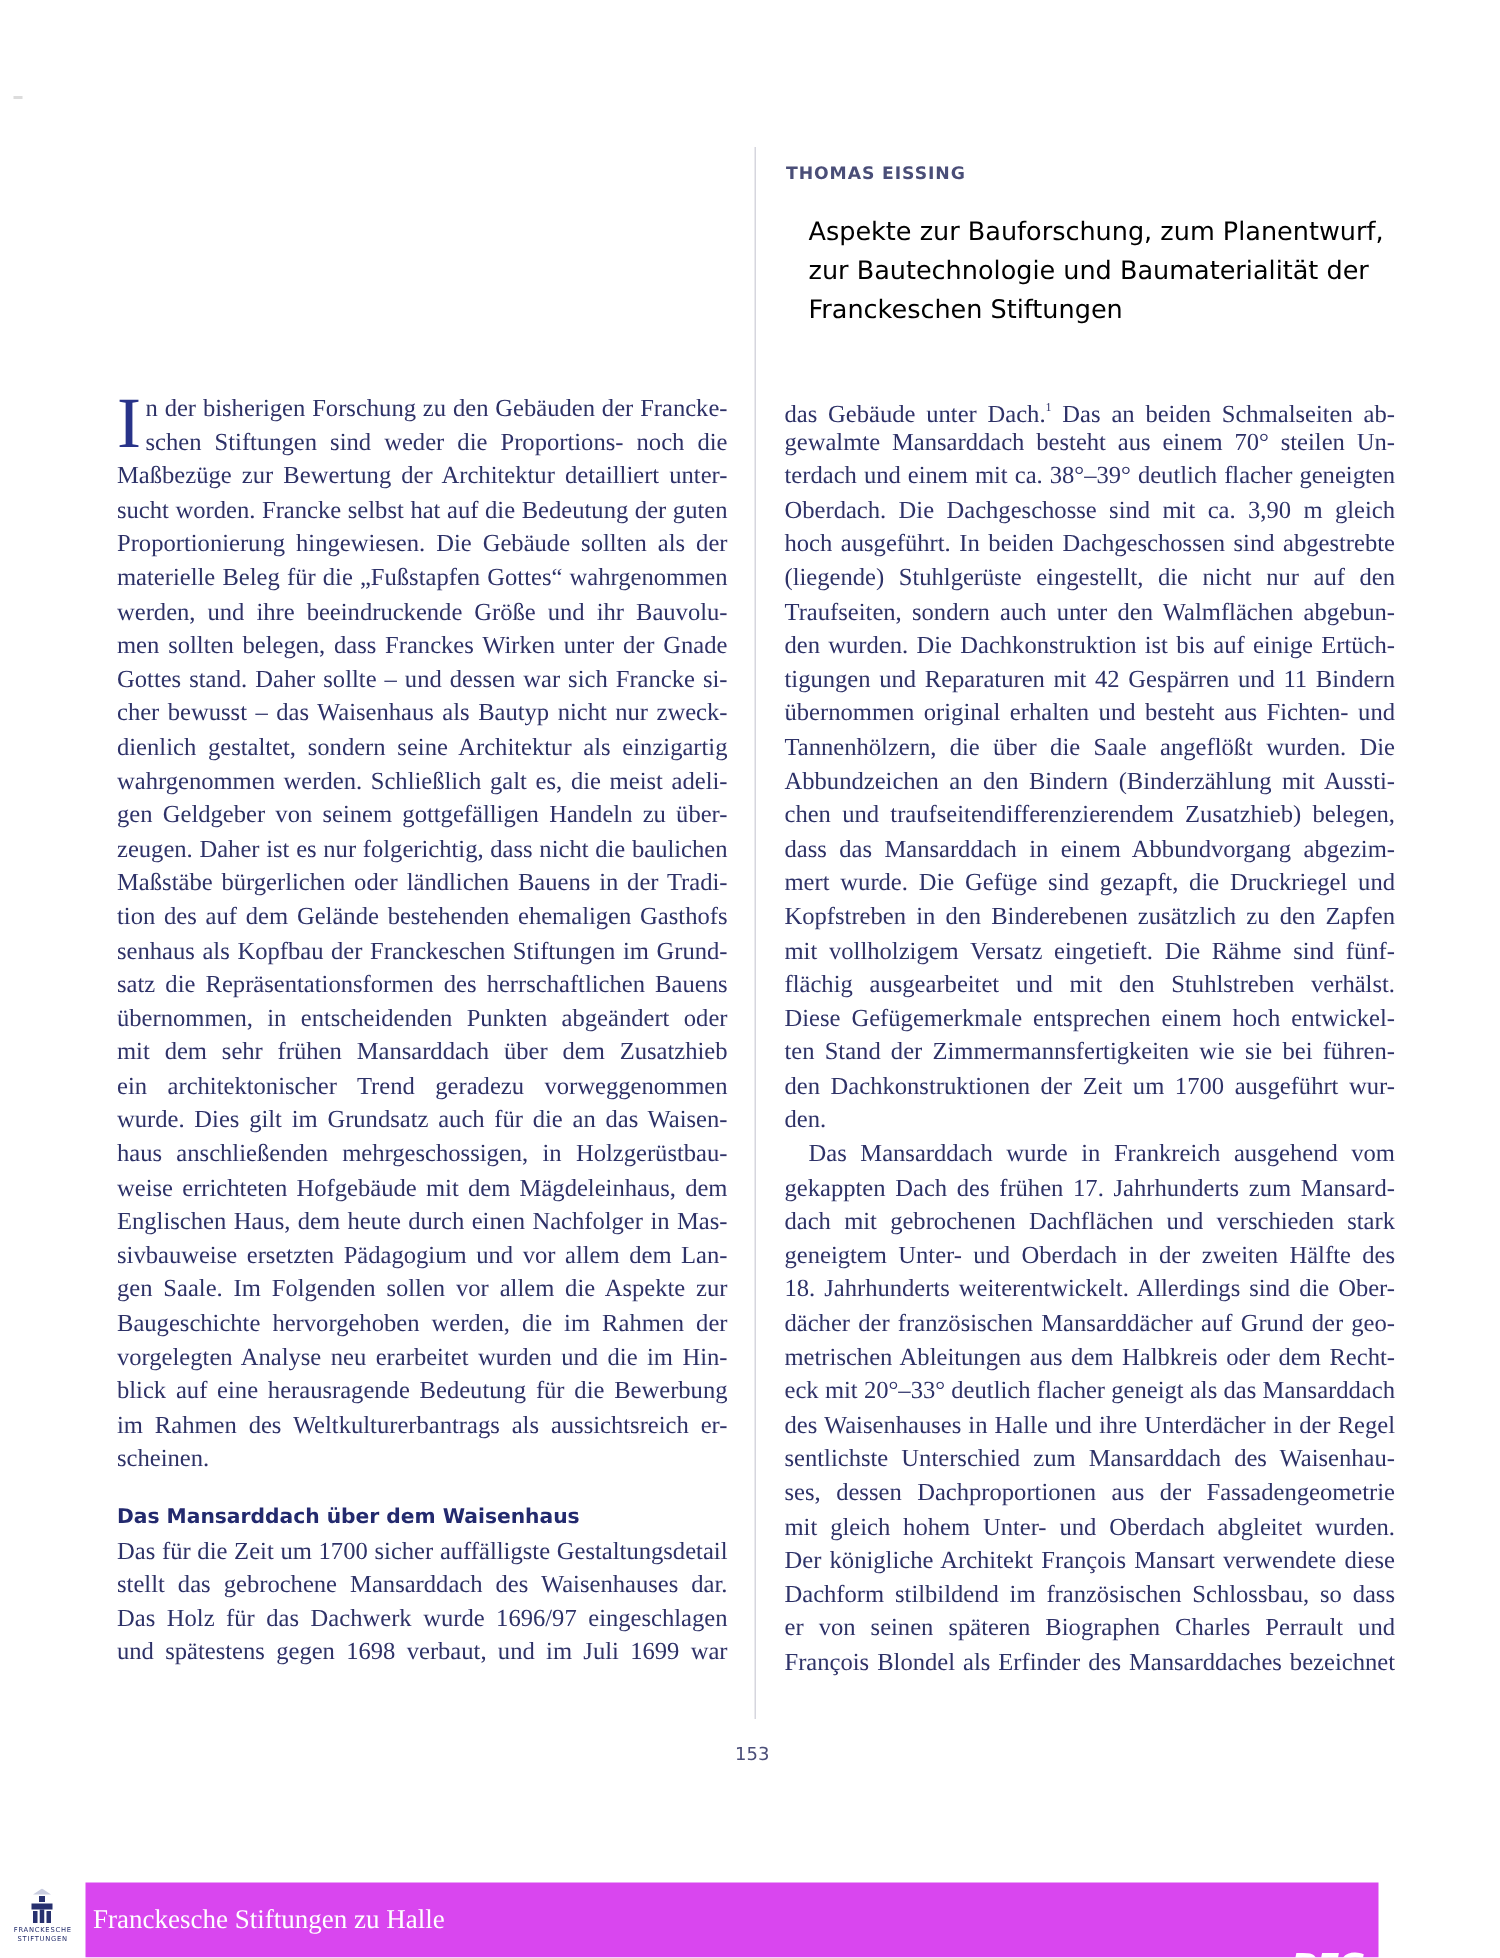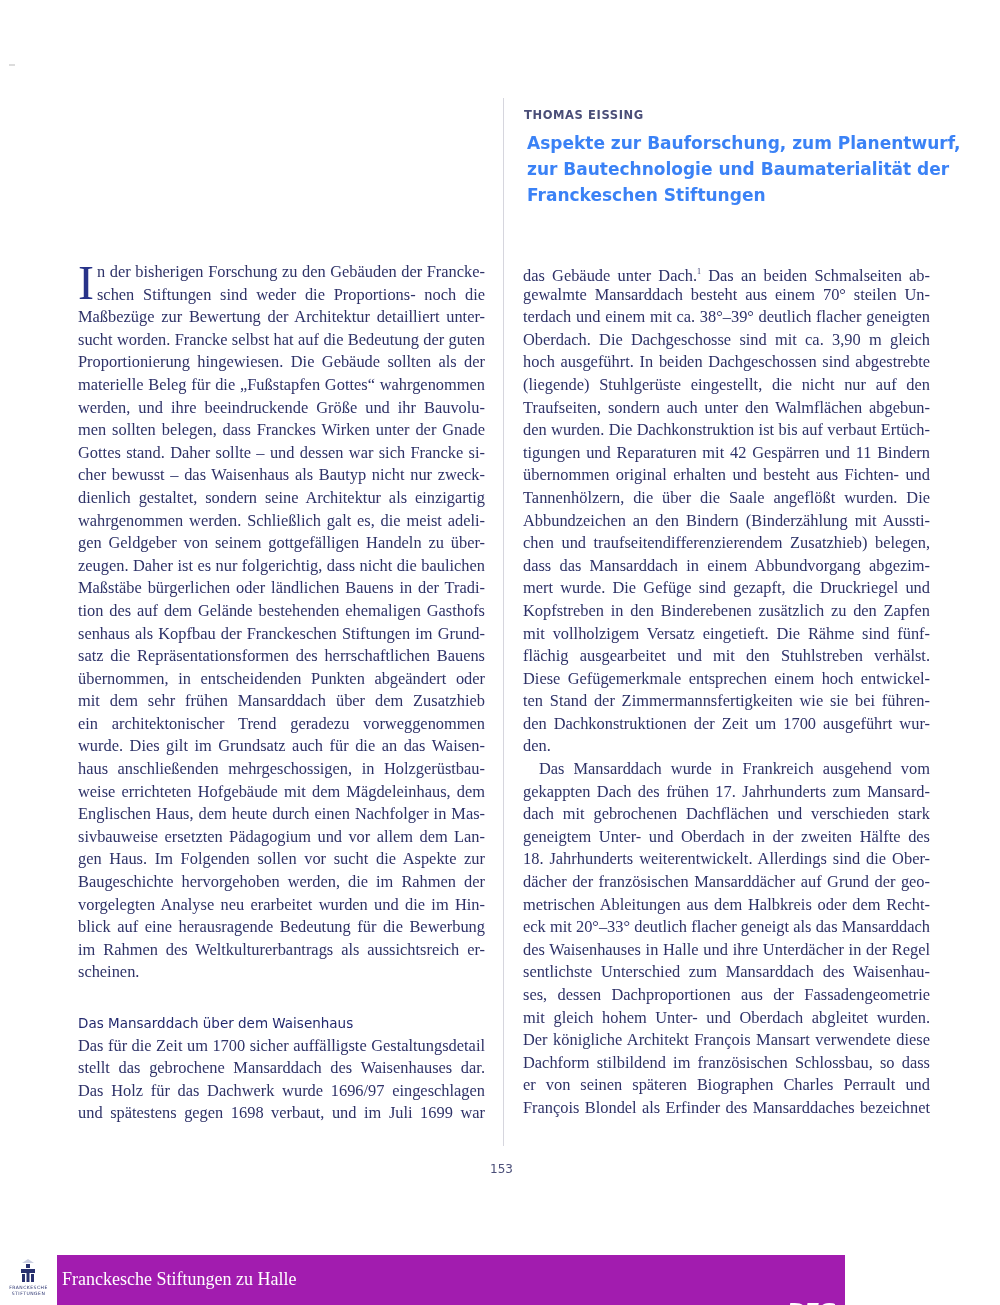--- a/index.html
+++ b/index.html
@@ -14,22 +14,22 @@
     background: #d6d6de;
   }
   .author {
     position: absolute; left: 524px; top: 108px;
     font-family: "DejaVu Sans", "Liberation Sans", sans-serif;
     font-size: 11.5px; letter-spacing: 0.6px; color: #4a4e78; font-weight: bold;
   }
   .title {
     position: absolute; left: 523px; top: 126px; width: 440px;
     font-family: "DejaVu Sans", "Liberation Sans", sans-serif;
-    font-weight: bold; font-size: 17px; line-height: 26px; color: #3b82f6;
-    margin: 4px;
+    font-weight: normal; font-size: 17px; line-height: 26px; color: #000000;
+    margin: 16px;
   }
   .title span { display: block; white-space: nowrap; }
   .col {
     position: absolute; top: 261px; width: 407px;
     font-family: "Liberation Serif", "DejaVu Serif", serif;
     font-size: 16.4px; line-height: 22.6px; color: #2e3268;
   }
   .col-left { left: 78px; }
   .col-right { left: 523px; }
   .line {
@@ -37,43 +37,43 @@
     text-align-last: justify; height: 22.6px;
   }
   .line.last { text-align-last: left; }
   .line.indent { padding-left: 16px; }
   .dropcap {
     float: left; font-size: 48px; line-height: 40px; color: #283389;
     margin: 2px 3px 0 0; font-family: "Liberation Serif", serif;
   }
   .lead-lines .line { padding-left: 0; }
   .section-heading {
-    display: block; margin-top: 28px; height: 22.6px;
-    font-family: "DejaVu Sans", "Liberation Sans", sans-serif;
-    font-weight: normal; font-size: 13.5px; color: #232a6e;
+    display: block; margin-top: 16px; height: 22.6px;
+    font-family: "DejaVu Sans", "Liberation Sans", sans-serif;
+    font-weight: bold; font-size: 13.5px; color: #232a6e;
   }
   sup.fn { font-size: 8px; vertical-align: 7px; }
   .page-number {
     position: absolute; left: 490px; top: 1162px;
     font-family: "DejaVu Sans", "Liberation Sans", sans-serif;
     font-size: 12px; color: #4a4e78;
   }
   .footer-logo {
     position: absolute; left: 0; top: 1255px; width: 57px; height: 50px;
     background: #ffffff;
   }
   .footer-logo svg { position: absolute; left: 19px; top: 4px; }
   .footer-logo .logo-text {
     position: absolute; left: 2px; top: 30px; width: 53px; text-align: center;
     font-family: "DejaVu Sans", sans-serif; font-size: 4.5px; letter-spacing: 0.5px;
     color: #27306e; line-height: 6px;
   }
   .footer-bar {
-    position: absolute; left: 57px; top: 1255px; width: 788px; height: 50px;
-    background: #a21caf;
+    position: absolute; left: 57px; top: 1255px; width: 862px; height: 50px;
+    background: #d946ef;
   }
   .footer-title {
     position: absolute; left: 5px; top: 14px;
     font-family: "Liberation Serif", "DejaVu Serif", serif;
     font-size: 18px; color: #ffffff;
   }
   .dfg-logo {
     position: absolute; right: 10px; top: 12px;
     font-family: "DejaVu Sans", "Liberation Sans", sans-serif;
     font-weight: bold; font-size: 22px; color: #ffffff; letter-spacing: -1px;
@@ -122,21 +122,21 @@
       <span class="line">senhaus als Kopfbau der Franckeschen Stiftungen im Grund-</span>
       <span class="line">satz die Repräsentationsformen des herrschaftlichen Bauens</span>
       <span class="line">übernommen, in entscheidenden Punkten abgeändert oder</span>
       <span class="line">mit dem sehr frühen Mansarddach über dem Zusatzhieb</span>
       <span class="line">ein architektonischer Trend geradezu vorweggenommen</span>
       <span class="line">wurde. Dies gilt im Grundsatz auch für die an das Waisen-</span>
       <span class="line">haus anschließenden mehrgeschossigen, in Holzgerüstbau-</span>
       <span class="line">weise errichteten Hofgebäude mit dem Mägdeleinhaus, dem</span>
       <span class="line">Englischen Haus, dem heute durch einen Nachfolger in Mas-</span>
       <span class="line">sivbauweise ersetzten Pädagogium und vor allem dem Lan-</span>
-      <span class="line">gen Haus. Im Folgenden sollen vor sucht die Aspekte zur</span>
+      <span class="line">gen Saale. Im Folgenden sollen vor allem die Aspekte zur</span>
       <span class="line">Baugeschichte hervorgehoben werden, die im Rahmen der</span>
       <span class="line">vorgelegten Analyse neu erarbeitet wurden und die im Hin-</span>
       <span class="line">blick auf eine herausragende Bedeutung für die Bewerbung</span>
       <span class="line">im Rahmen des Weltkulturerbantrags als aussichtsreich er-</span>
       <span class="line last">scheinen.</span>
     </div>
   <span class="section-heading">Das Mansarddach über dem Waisenhaus</span>
   <div id="left-section-lines">
       <span class="line">Das für die Zeit um 1700 sicher auffälligste Gestaltungsdetail</span>
       <span class="line">stellt das gebrochene Mansarddach des Waisenhauses dar.</span>
@@ -147,21 +147,21 @@
 
 <div class="col col-right">
   <span class="line"><span>das Gebäude unter Dach.</span><sup class="fn">1</sup><span> Das an beiden Schmalseiten ab-</span></span>
   <div id="right-p1">
       <span class="line">gewalmte Mansarddach besteht aus einem 70° steilen Un-</span>
       <span class="line">terdach und einem mit ca. 38°–39° deutlich flacher geneigten</span>
       <span class="line">Oberdach. Die Dachgeschosse sind mit ca. 3,90 m gleich</span>
       <span class="line">hoch ausgeführt. In beiden Dachgeschossen sind abgestrebte</span>
       <span class="line">(liegende) Stuhlgerüste eingestellt, die nicht nur auf den</span>
       <span class="line">Traufseiten, sondern auch unter den Walmflächen abgebun-</span>
-      <span class="line">den wurden. Die Dachkonstruktion ist bis auf verbaut Ertüch-</span>
+      <span class="line">den wurden. Die Dachkonstruktion ist bis auf einige Ertüch-</span>
       <span class="line">tigungen und Reparaturen mit 42 Gespärren und 11 Bindern</span>
       <span class="line">übernommen original erhalten und besteht aus Fichten- und</span>
       <span class="line">Tannenhölzern, die über die Saale angeflößt wurden. Die</span>
       <span class="line">Abbundzeichen an den Bindern (Binderzählung mit Aussti-</span>
       <span class="line">chen und traufseitendifferenzierendem Zusatzhieb) belegen,</span>
       <span class="line">dass das Mansarddach in einem Abbundvorgang abgezim-</span>
       <span class="line">mert wurde. Die Gefüge sind gezapft, die Druckriegel und</span>
       <span class="line">Kopfstreben in den Binderebenen zusätzlich zu den Zapfen</span>
       <span class="line">mit vollholzigem Versatz eingetieft. Die Rähme sind fünf-</span>
       <span class="line">flächig ausgearbeitet und mit den Stuhlstreben verhälst.</span>

